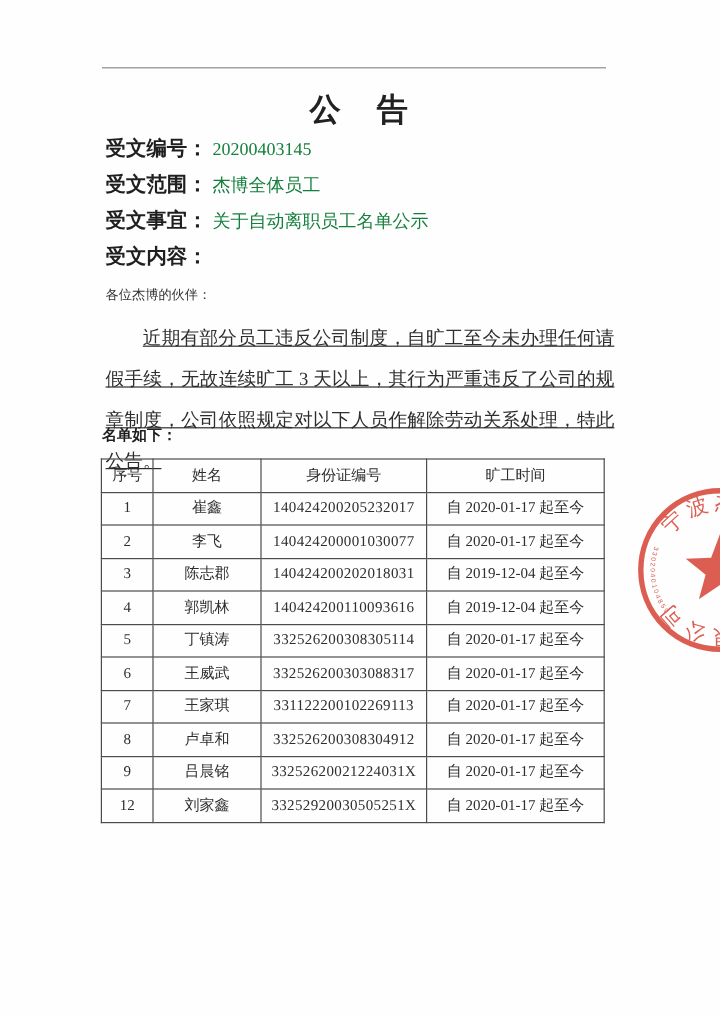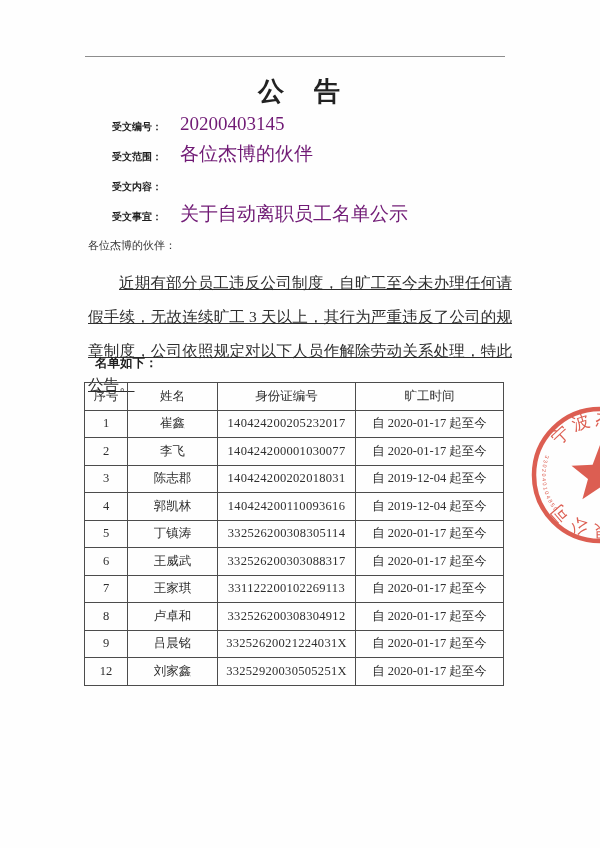--- a/index.html
+++ b/index.html
@@ -31,49 +31,48 @@
     font-size: 26px;
     font-weight: 700;
     color: #222;
     letter-spacing: 2px;
   }
   .fields { position: absolute; left: 88px; top: 113px; width: 430px; }
   .field-line { height: 30px; line-height: 22px; white-space: nowrap; }
   .field-label {
     font-family: "Liberation Sans", "DejaVu Sans", sans-serif;
     font-weight: 700;
-    font-size: 10px;
+    font-size: 17px;
     color: #1f1f1f;
-    margin-left: 24px;
   }
   .field-value {
-    font-size: 19px;
-    color: #701a75;
-    margin-left: 18px;
+    font-size: 15px;
+    color: #15803d;
+    margin-left: 4px;
   }
   .greeting {
     position: absolute;
     left: 88px; top: 238px;
     font-size: 11px;
     color: #333;
   }
   .body-text {
     position: absolute;
     left: 88px; top: 266px;
     width: 424px;
     font-size: 15.5px;
     line-height: 34px;
     text-align: justify;
     text-indent: 2em;
     color: #2e2e2e;
     text-decoration: underline;
   }
   .list-intro {
     position: absolute;
-    left: 95px; top: 355px;
+    left: 85px; top: 355px;
     font-family: "Liberation Sans", "DejaVu Sans", sans-serif;
     font-weight: 700;
     font-size: 12.5px;
     color: #1f1f1f;
   }
   table.roster {
     position: absolute;
     left: 84px; top: 382px;
     width: 419px;
     border-collapse: collapse;
@@ -112,27 +111,27 @@
 
   <div class="scan-line"></div>
 
   <h1 class="title">公　告</h1>
 
   <div class="fields">
     <div class="field-line">
       <span class="field-label">受文编号：</span><span class="field-value">20200403145</span>
     </div>
     <div class="field-line">
-      <span class="field-label">受文范围：</span><span class="field-value">各位杰博的伙伴</span>
+      <span class="field-label">受文范围：</span><span class="field-value">杰博全体员工</span>
+    </div>
+    <div class="field-line">
+      <span class="field-label">受文事宜：</span><span class="field-value">关于自动离职员工名单公示</span>
     </div>
     <div class="field-line">
       <span class="field-label">受文内容：</span><span class="field-value"></span>
-    </div>
-    <div class="field-line">
-      <span class="field-label">受文事宜：</span><span class="field-value">关于自动离职员工名单公示</span>
     </div>
   </div>
 
   <p class="greeting">各位杰博的伙伴：</p>
 
   <p class="body-text">近期有部分员工违反公司制度，自旷工至今未办理任何请假手续，无故连续旷工 3 天以上，其行为严重违反了公司的规章制度，公司依照规定对以下人员作解除劳动关系处理，特此公告。</p>
 
   <div class="list-intro">名单如下：</div>
 
   <table class="roster">

